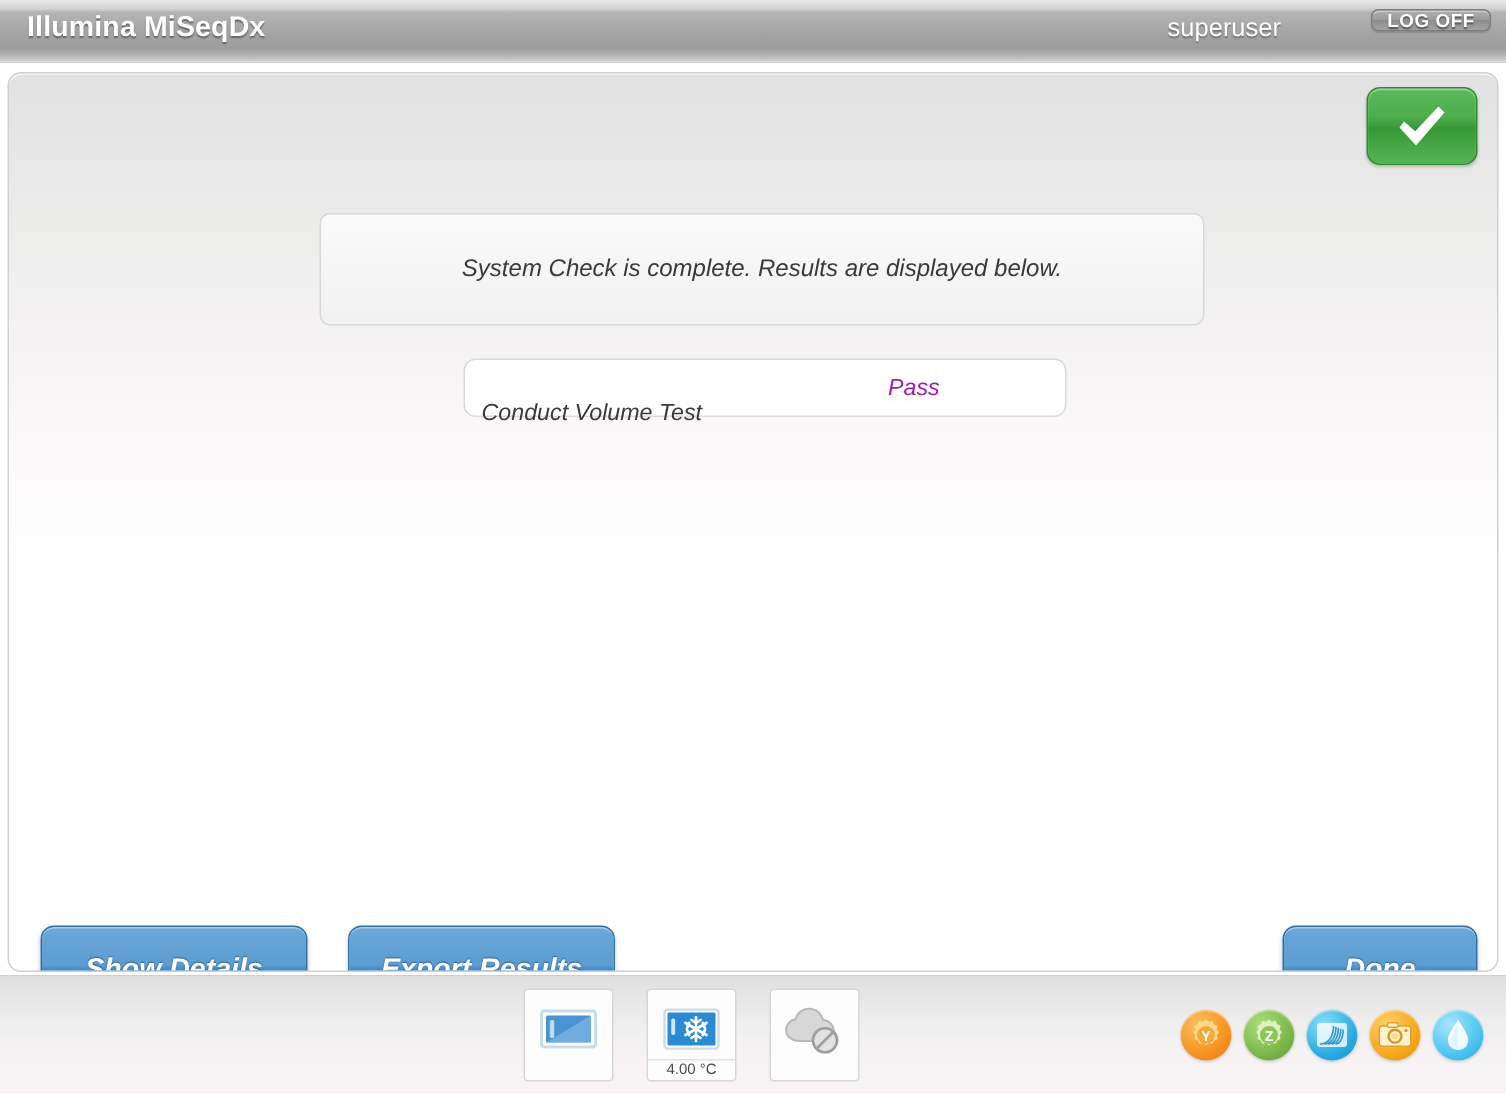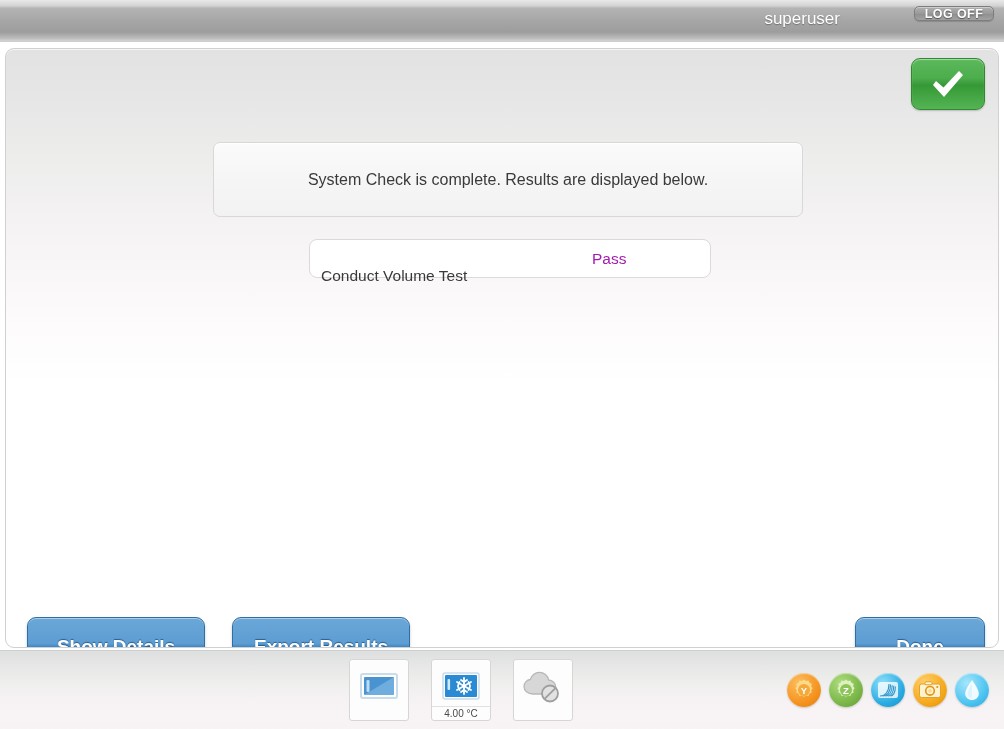--- a/index.html
+++ b/index.html
@@ -44,21 +44,21 @@
     left: 18px;
     top: 8px;
     font-size: 19px;
     font-weight: bold;
     color: #ffffff;
     text-shadow: 0 1px 1px rgba(90,90,90,0.85);
     letter-spacing: 0.1px;
   }
   .user-name {
     position: absolute;
-    right: 164px;
+    right: 150px;
     top: 9px;
     font-size: 17px;
     color: #ffffff;
     text-shadow: 0 1px 1px rgba(100,100,100,0.8);
   }
   .logoff-btn {
     position: absolute;
     right: 10px;
     top: 6px;
     width: 80px;
@@ -93,20 +93,21 @@
         #e2e2e2 0%,
         #e6e6e6 8%,
         #ededec 18%,
         #f4f2f2 28%,
         #faf7f8 38%,
         #fdfbfc 46%,
         #ffffff 56%,
         #ffffff 100%);
     box-shadow: inset 0 1px 0 rgba(255,255,255,0.7);
     overflow: hidden;
+    font-style: italic;
   }
 
   .status-badge {
     position: absolute;
     right: 13px;
     top: 9px;
     width: 72px;
     height: 50px;
     border-radius: 9px;
     background: linear-gradient(to bottom, #5cb85c 0%, #4cae4c 38%, #3d9b3d 50%, #349934 52%, #55b455 100%);
@@ -270,20 +271,21 @@
     box-shadow: 0 1px 2px rgba(0,0,0,0.18), inset 0 1px 1px rgba(255,255,255,0.5);
     cursor: pointer;
   }
 </style>
 </head>
 <body>
 
 <div id="app">
 
   <div class="titlebar">
+    <div class="app-title">Illumina MiSeqDx</div>
     <div class="user-name">superuser</div>
     <div class="logoff-btn">LOG OFF</div>
   </div>
 
   <div class="main-panel">
 
     <div class="status-badge">
       <span>
         <svg width="40" height="32" viewBox="0 0 40 32">
           <path d="M5 17 L8 13 L15.5 19.5 L31 3 L35 7 L16 29 Z" fill="#ffffff"></path>

